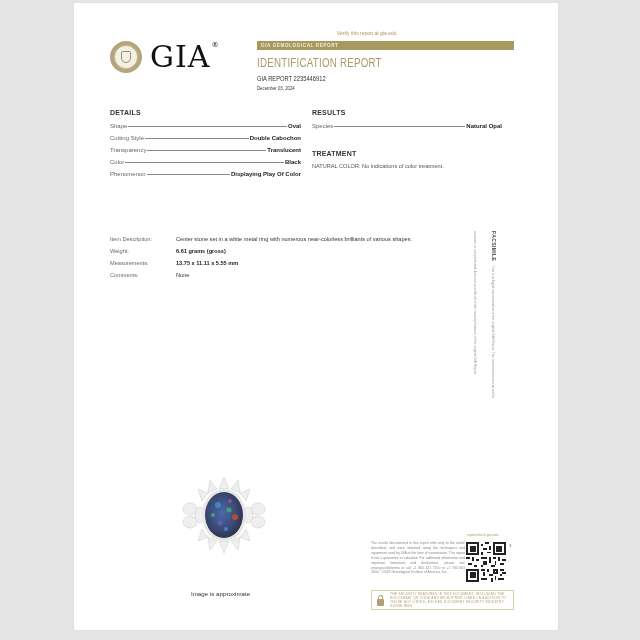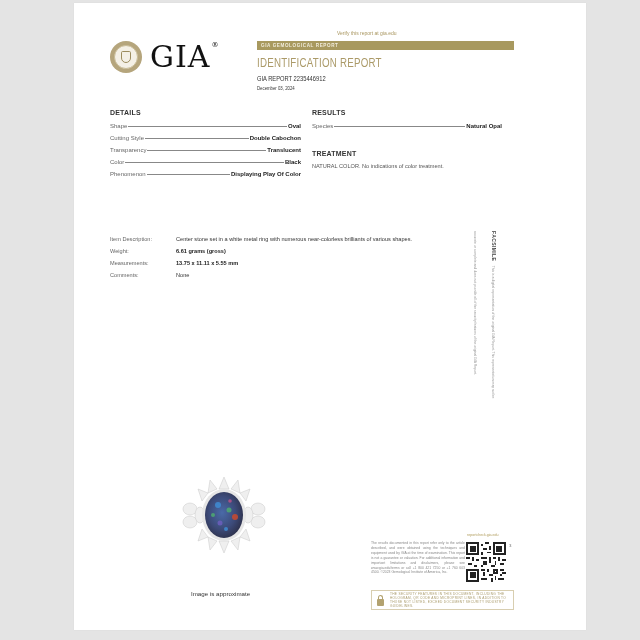--- a/index.html
+++ b/index.html
@@ -2,21 +2,21 @@
 <html><head>
 <meta charset="utf-8">
 <style>
   html, body { margin: 0; padding: 0; }
   body {
     width: 640px; height: 640px; background: #e4e4e4; position: relative; overflow: hidden;
     font-family: "DejaVu Sans", sans-serif; color: #222;
   }
   .page {
     position: absolute; left: 74px; top: 3px; width: 484px; height: 627px;
-    background: #ffffff; box-shadow: 0 0 1px rgba(0,0,0,0.08); padding-left: 28px;
+    background: #ffffff; box-shadow: 0 0 1px rgba(0,0,0,0.08);
   }
   .logo { position: absolute; left: 36px; top: 38px; display: flex; align-items: center; }
   .seal {
     width: 32px; height: 32px; border-radius: 50%;
     background: #b5a57c; position: relative;
   }
   .seal::before {
     content: ""; position: absolute; left: 4px; top: 4px; width: 24px; height: 24px; border-radius: 50%;
     background: #f4f0e6; border: 1px solid #c9bc98; box-sizing: border-box;
   }

